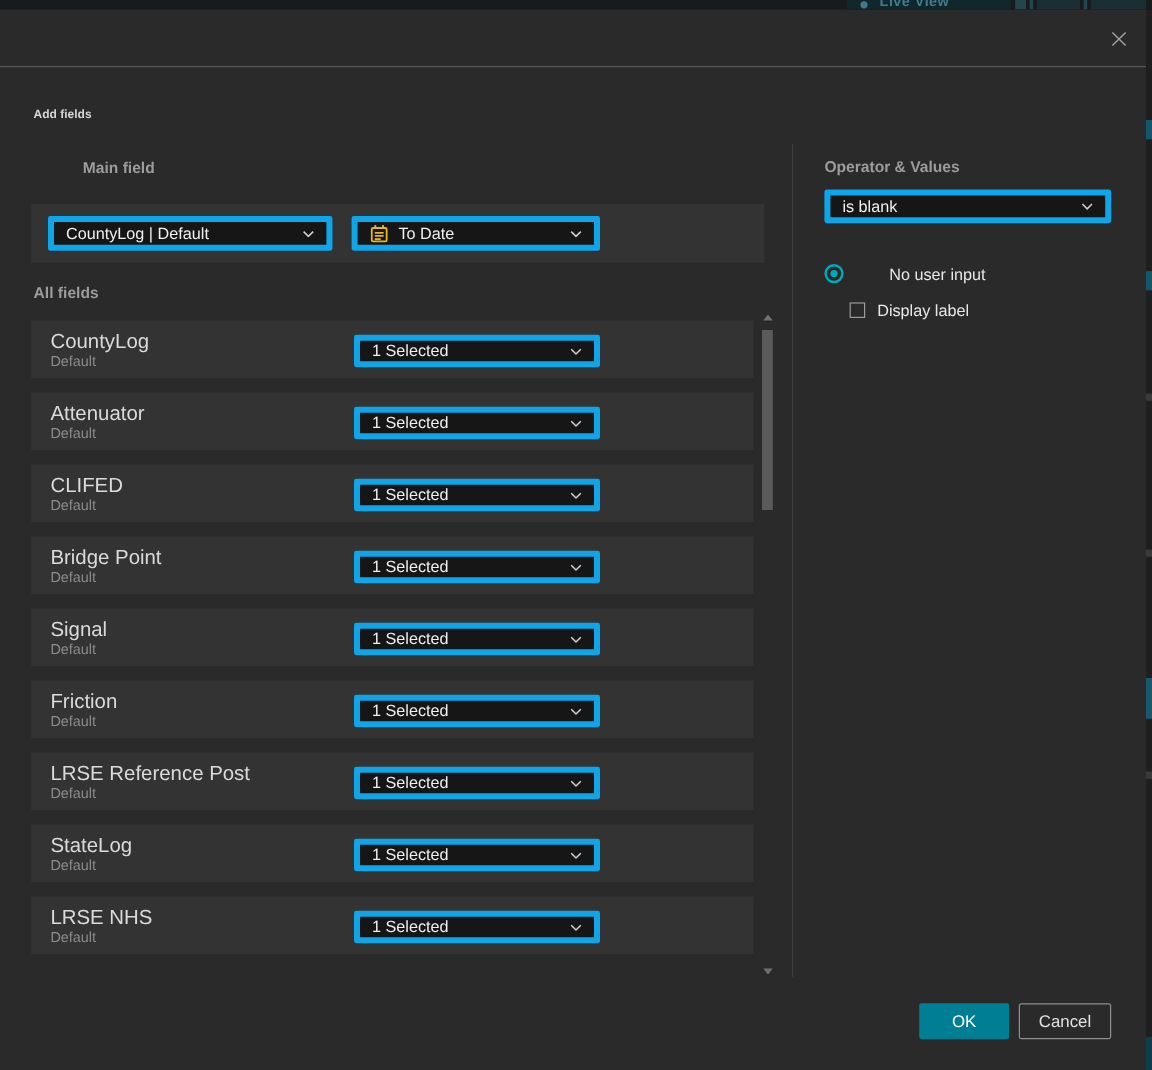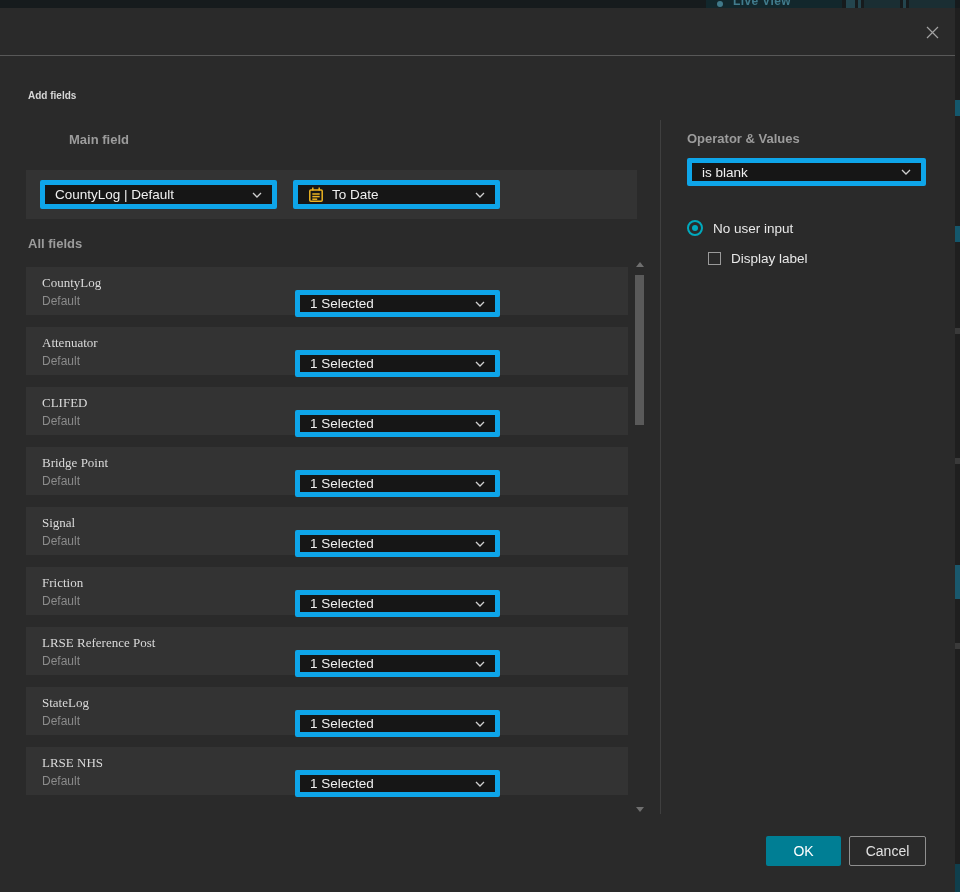--- a/index.html
+++ b/index.html
@@ -51,39 +51,39 @@
     cursor:pointer; padding:0 10px; gap:8px;
   }
   .chev { margin-left:auto; display:flex; align-items:center; }
 
   .main-panel { position:absolute; left:26px; top:162px; width:611px; height:49px; background:#333333; }
   .dd-field { position:absolute; left:14px;  top:10px; width:237px; height:29px; }
   .dd-date  { position:absolute; left:267px; top:10px; width:207px; height:29px; }
 
   .field-list { position:absolute; left:26px; top:259px; width:602px; }
   .field-row  { position:relative; height:48px; margin-bottom:12px; background:#333333; }
-  .fr-name { position:absolute; left:16px; top:8px;  font-size:13px; color:#dadada;font-family:Liberation Serif, serif; }
+  .fr-name { position:absolute; left:16px; top:8px;  font-size:17px; color:#dadada; }
   .fr-sub  { position:absolute; left:16px; top:27px; font-size:12px;   color:#8b8b8b; }
-  .fr-dd   { position:absolute; left:269px; top:23px; width:205px; height:27px;justify-content:center; }
+  .fr-dd   { position:absolute; left:269px; top:12px; width:205px; height:27px;justify-content:center; }
 
   .scroll-track { position:absolute; left:633px; top:252px; width:15px; height:554px; }
   .scroll-up, .scroll-down { position:absolute; left:3px; width:0; height:0; cursor:pointer;
     border-left:4px solid transparent; border-right:4px solid transparent; }
   .scroll-up   { top:2px;    border-bottom:5px solid #6f6f6f; }
   .scroll-down { bottom:2px; border-top:5px solid #6f6f6f; }
   .scroll-thumb { position:absolute; left:2px; top:15px; width:9px; height:150px; background:#5a5a5a; cursor:pointer; }
 
   .divider { position:absolute; left:660px; top:112px; width:1px; height:694px; background:#3f3f3f; }
 
   .dd-operator { position:absolute; left:687px; top:150px; width:239px; height:28px; }
 
   .radio-row { position:absolute; left:687px; top:212px; display:flex; align-items:center; gap:10px; cursor:pointer; }
   .radio { width:16px; height:16px; border:2px solid #00a9bd; border-radius:50%; position:relative; flex:none; }
   .radio::after { content:""; position:absolute; left:3px; top:3px; width:6px; height:6px; border-radius:50%; background:#00a9bd; }
-  .radio-label { font-size:13.5px; color:#e8e8e8; }
+  .radio-label { font-size:13.5px; color:#e8e8e8;margin-left:28px; }
 
   .check-row { position:absolute; left:708px; top:243px; display:flex; align-items:center; gap:10px; cursor:pointer; }
   .checkbox { width:13px; height:13px; border:1px solid #9a9a9a; background:transparent; flex:none; }
   .check-label { font-size:13.5px; color:#e8e8e8; }
 
   .btn { position:absolute; top:828px; height:30px; display:flex; align-items:center; justify-content:center;
          font-family:"Liberation Sans",sans-serif; font-size:14px; border-radius:2px; cursor:pointer; }
   .btn-ok     { left:766px; width:75px; background:#007e94; color:#ffffff; border:none; }
   .btn-cancel { left:849px; width:77px; background:transparent; color:#e2e2e2; border:1px solid #8f8f8f; }
 </style>

